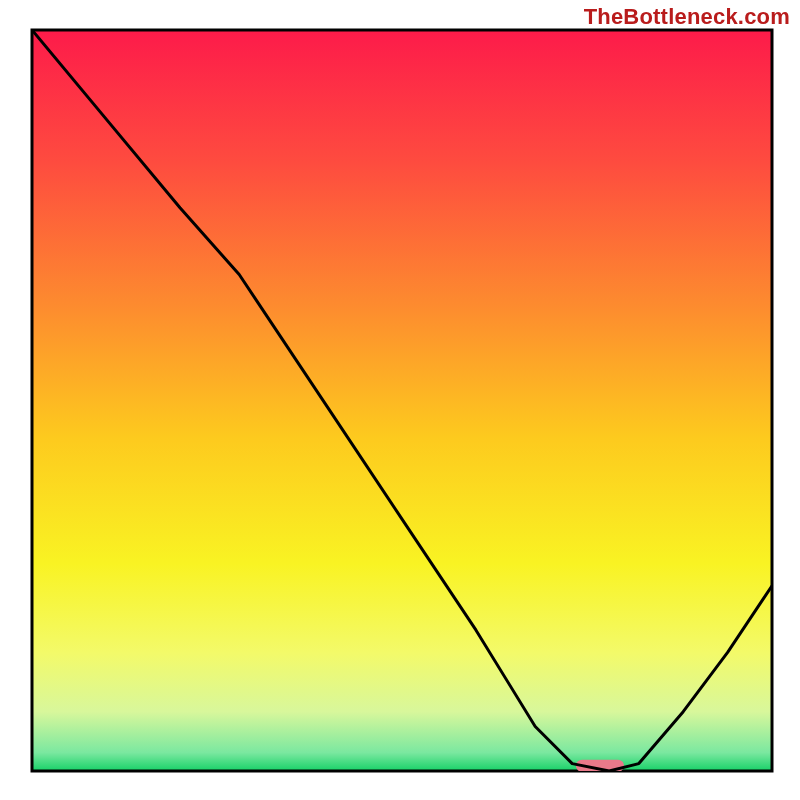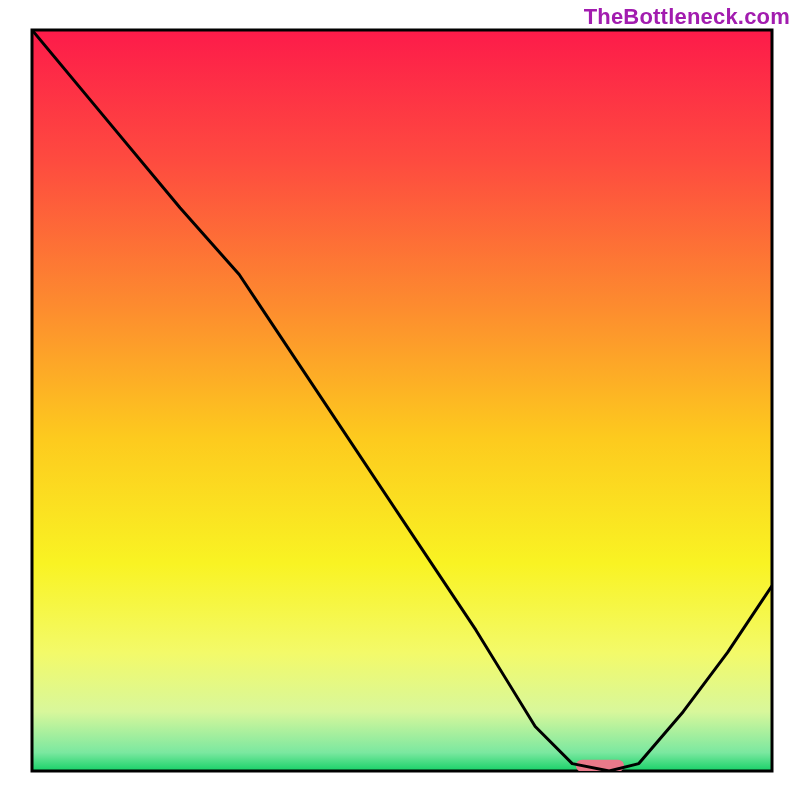--- a/index.html
+++ b/index.html
@@ -14,21 +14,21 @@
     position: relative;
     width: 800px;
     height: 800px;
   }
   .watermark {
     position: absolute;
     top: 4px;
     right: 10px;
     font-size: 22px;
     font-weight: 600;
-    color: #a21caf;
+    color: #b91c1c;
     letter-spacing: 0.2px;
     z-index: 20;
   }
   svg {
     position: absolute;
     top: 0;
     left: 0;
   }
 </style>
 </head>

